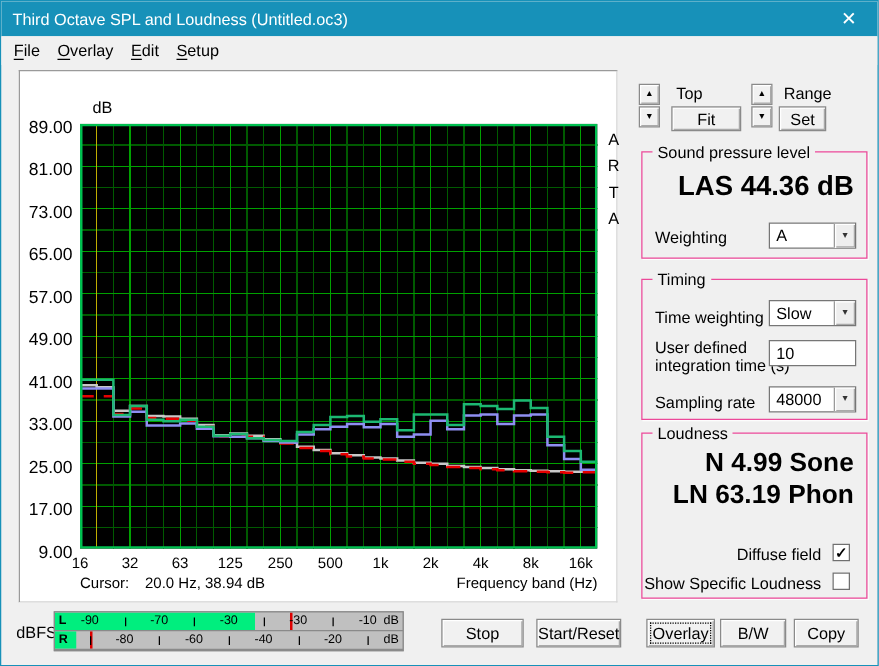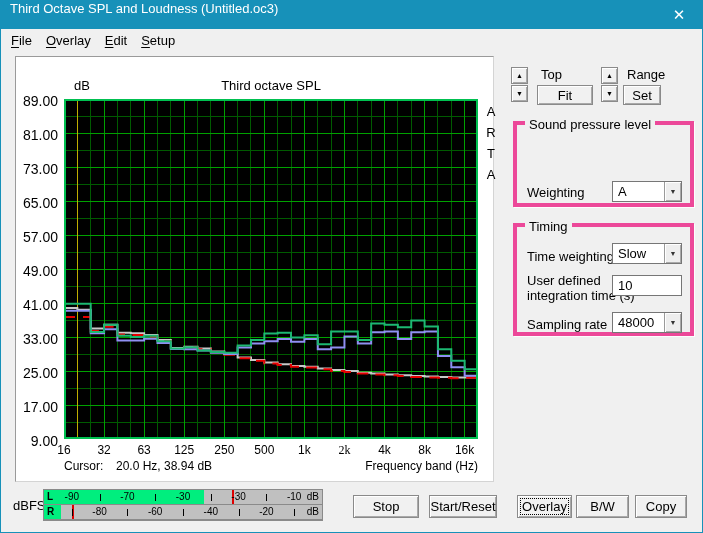--- a/index.html
+++ b/index.html
@@ -2,21 +2,21 @@
 <html><head>
 <meta charset="utf-8">
 <style>
   * { margin:0; padding:0; box-sizing:border-box; }
   html,body { width:703px; height:533px; background:#d9d9d9; }
   body { font-family:"Liberation Sans", sans-serif; font-size:13px; color:#000; }
   .window { position:absolute; left:0; top:0; width:703px; height:533px;
             background:#f0f0f0; border:1px solid #1791b9; overflow:hidden; }
   
   .titlebar { position:absolute; left:0; top:0; width:100%; height:28px; background:#1791b9;
-              color:#fff; display:flex; }
+              color:#fff; display:flex; align-items:center; }
   .titlebar .title { padding-left:9px; font-size:13px; }
   .close-btn { position:absolute; right:0; top:0; width:46px; height:28px; display:flex;
                align-items:center; justify-content:center; color:#fff; font-size:15px; cursor:default; }
   
   .menubar { position:absolute; left:0; top:28px; width:100%; height:23px; background:#f0f0f0;
              display:flex; align-items:center; padding-left:3px; }
   .menu-item { padding:3px 7px; }
   .menu-item u { text-underline-offset:2px; }
   
   .chart-panel { position:absolute; left:14px; top:55px; width:479px; height:426px;
@@ -34,21 +34,21 @@
   .cursor-value { position:absolute; left:52px; }
   .x-axis-title { position:absolute; right:0; }
   
   .btn { position:absolute; background:#f1f1f1; border:1px solid #8a8a8a;
          box-shadow:inset 1px 1px 0 #ffffff, inset -1px -1px 0 #a9a9a9;
          font-family:"Liberation Sans",sans-serif; font-size:13px; color:#000;
          display:flex; align-items:center; justify-content:center; cursor:default; }
   .btn.focused { outline:1px dotted #000; outline-offset:-4px; }
   .spin { width:17px; height:17px; font-size:7px; }
   .label { position:absolute; white-space:nowrap; }
-  .group { position:absolute; border:4px solid #ec4899; box-shadow:1px 1px 0 #fdfdfd; }
+  .group { position:absolute; border:1px solid #ec4899; box-shadow:1px 1px 0 #fdfdfd; }
   .group > .legend { position:absolute; top:-8px; left:8px; background:#f0f0f0; padding:0 4px; }
   .bigval { position:absolute; right:10px; font-size:22px; font-weight:bold; letter-spacing:0; white-space:nowrap; }
   .field { position:absolute; background:#fff; border:1px solid #767676; display:flex; align-items:center; }
   .field .val { flex:1; padding-left:5px; font-size:13px; overflow:hidden; white-space:nowrap; }
   .field .drop { width:17px; align-self:stretch; background:#eee; border-left:1px solid #9a9a9a;
                  box-shadow:inset 1px 1px 0 #fff, inset -1px -1px 0 #a9a9a9;
                  display:flex; align-items:center; justify-content:center; font-size:7px; color:#333; }
   .checkbox { position:absolute; width:14px; height:14px; background:#fff; border:1px solid #707070;
               display:flex; align-items:center; justify-content:center; font-size:12px; font-weight:bold; }
   
@@ -76,21 +76,20 @@
 
   <div class="menubar" id="menubar">
       <span class="menu-item"><u>F</u>ile</span>
       <span class="menu-item"><u>O</u>verlay</span>
       <span class="menu-item"><u>E</u>dit</span>
       <span class="menu-item"><u>S</u>etup</span>
     </div>
 
   <div class="chart-panel">
     <span class="db-axis-label">dB</span>
-    <span class="chart-title">Third octave SPL</span>
     <div class="y-labels" id="ylabels">
         <span style="top: -6px;">89.00</span>
         <span style="top: 28px;">81.00</span>
         <span style="top: 62px;">73.00</span>
         <span style="top: 96px;">65.00</span>
         <span style="top: 130px;">57.00</span>
         <span style="top: 164px;">49.00</span>
         <span style="top: 198px;">41.00</span>
         <span style="top: 232px;">33.00</span>
         <span style="top: 266px;">25.00</span>
@@ -163,21 +162,21 @@
     </div>
     <div class="arta-mark" id="watermark">A<br>R<br>T<br>A</div>
     <div class="x-labels" id="xlabels">
         <span style="left: 0px;">16</span>
         <span style="left: 40.1px;">32</span>
         <span style="left: 80.1px;">63</span>
         <span style="left: 120.2px;">125</span>
         <span style="left: 160.3px;">250</span>
         <span style="left: 200.3px;">500</span>
         <span style="left: 240.4px;">1k</span>
-        <span style="left: 280.5px; font-family: Liberation Serif, serif;">2k</span>
+        <span style="left: 280.5px;">2k</span>
         <span style="left: 320.5px;">4k</span>
         <span style="left: 360.6px;">8k</span>
         <span style="left: 400.6px;">16k</span>
       </div>
     <div class="cursor-row">
       <span class="cursor-label">Cursor:</span>
       <span class="cursor-value">20.0 Hz, 38.94 dB</span>
       <span class="x-axis-title">Frequency band (Hz)</span>
     </div>
   </div>
@@ -186,20 +185,21 @@
   <div class="btn spin" style="left:510px; top:84px;">▼</div>
   <span class="label" style="left:540px; top:66px;">Top</span>
   <div class="btn" style="left:536px; top:84px; width:56px; height:20px;">Fit</div>
   <div class="btn spin" style="left:600px; top:66px;">▲</div>
   <div class="btn spin" style="left:600px; top:84px;">▼</div>
   <span class="label" style="left:626px; top:66px;">Range</span>
   <div class="btn" style="left:622px; top:84px; width:38px; height:20px;">Set</div>
 
   <div class="group" style="left:512px; top:120px; width:181px; height:86px;">
     <span class="legend">Sound pressure level</span>
+    <span class="bigval" style="top:14px;">LAS 44.36 dB</span>
     <span class="label" style="left:10px; top:60px;">Weighting</span>
     <div class="field" style="right:8px; top:56px; width:70px; height:21px;">
       <span class="val">A</span>
       <span class="drop">▼</span>
     </div>
   </div>
 
   <div class="group" style="left:512px; top:222px; width:181px; height:113px;">
     <span class="legend">Timing</span>
     <span class="label" style="left:10px; top:22px;">Time weighting</span>
@@ -212,20 +212,29 @@
     <div class="field" style="right:8px; top:48px; width:70px; height:21px;">
       <span class="val">10</span>
     </div>
     <span class="label" style="left:10px; top:90px;">Sampling rate</span>
     <div class="field" style="right:8px; top:85px; width:70px; height:21px;">
       <span class="val">48000</span>
       <span class="drop">▼</span>
     </div>
   </div>
 
+  <div class="group" style="left:512px; top:345px; width:181px; height:133px;">
+    <span class="legend">Loudness</span>
+    <span class="bigval" style="top:12px; font-size:21px;">N 4.99 Sone</span>
+    <span class="bigval" style="top:37px; font-size:21px;">LN 63.19 Phon</span>
+    <span class="label" style="right:36px; top:89px;">Diffuse field</span>
+    <div class="checkbox" style="right:13px; top:88px;" id="cb-diffuse">✓</div>
+    <span class="label" style="right:36px; top:112px;">Show Specific Loudness</span>
+    <div class="checkbox" style="right:13px; top:111px;" id="cb-specific"></div>
+  </div>
 
   <span class="meter-label">dBFS</span>
   <div class="meter-box" id="meterbox">
       <div class="meter-row">
         <div class="meter-fill" style="width:57.5%"></div>
         <div class="meter-peak" style="left:67.5%"></div>
         <div class="meter-tick" style="left:20%"></div>
         <div class="meter-tick" style="left:40%"></div>
         <div class="meter-tick" style="left:60%"></div>
         <div class="meter-tick" style="left:80%"></div>

